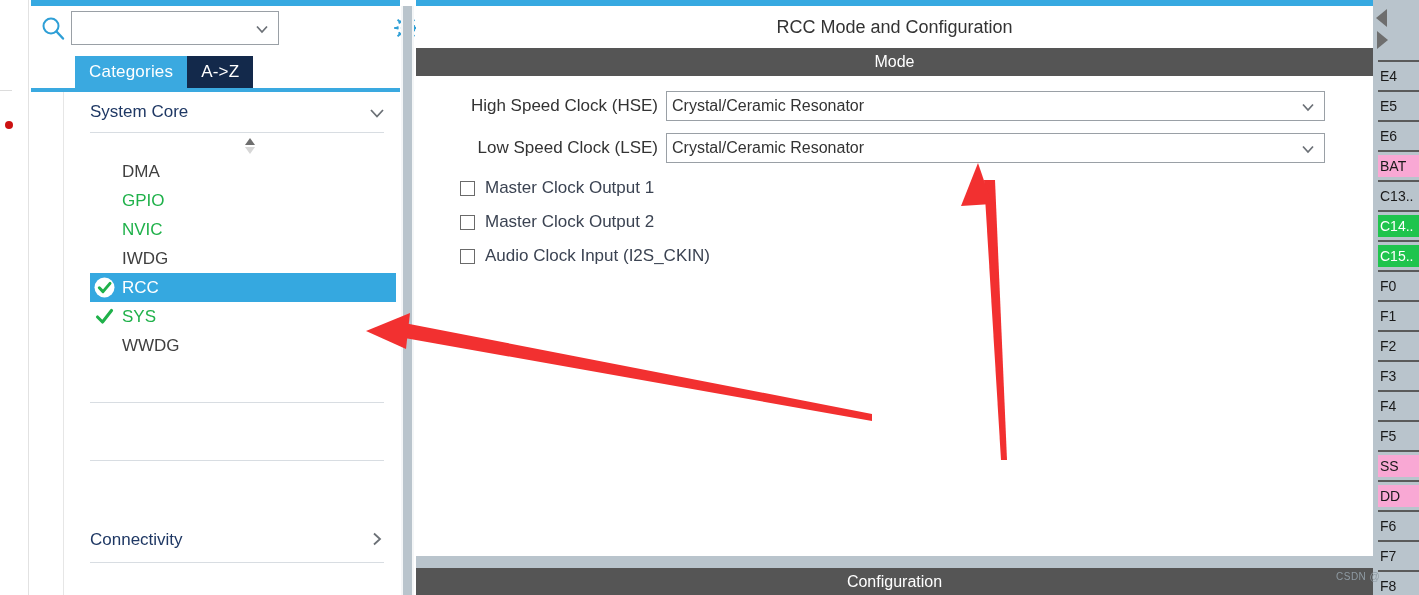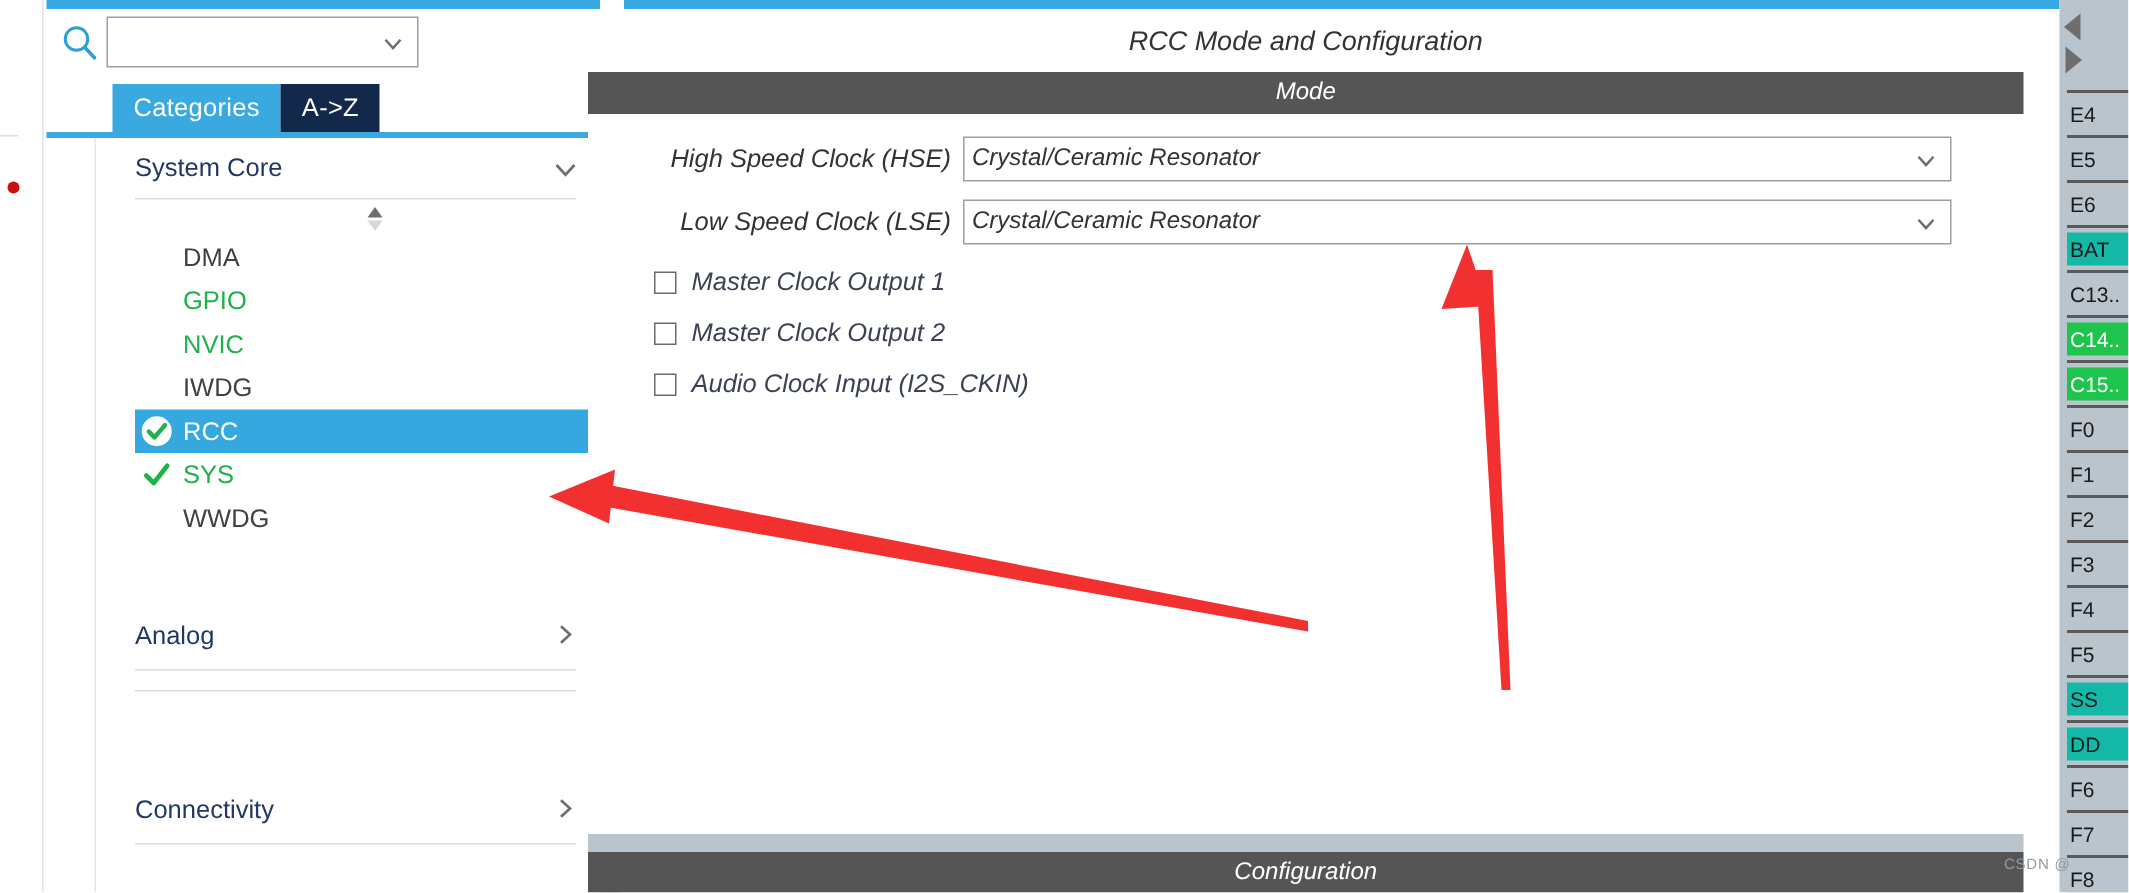--- a/index.html
+++ b/index.html
@@ -177,24 +177,23 @@
     background: #b9c4cc;
   }
   .splitter-inner {
     position: absolute; left: 0; top: 0;
     width: 13px; height: 589px;
     background: linear-gradient(to right,#f4f6f7 0 2px,#b9c4cc 2px 11px,#f4f6f7 11px 13px);
   }
 
   
   .main {
-    position: absolute; left: 392px; top: 6px;
+    position: absolute; left: 416px; top: 6px;
     width: 957px; height: 589px;
     background: #ffffff;
-    font-style: italic;
   }
   .main-title {
     height: 42px;
     display: flex; align-items: center; justify-content: center;
     font-size: 18px;
     color: #333333;
     background: #ffffff;
   }
   .section-bar {
     height: 28px;
@@ -293,21 +292,21 @@
   }
   .pin-box {
     position: absolute; left: 0; top: 3px;
     width: 41px; height: 22px;
     display: flex; align-items: center;
     padding-left: 2px;
     box-sizing: border-box;
     font-size: 14px;
     color: #1a1a1a;
   }
-  .pin-box.power { background: #14b8a6; }
+  .pin-box.power { background: #f9a8d4; }
   .pin-box.active {
     background: #1fc44d;
     color: #ffffff;
   }
 
   
   .anno { position: absolute; left: 0; top: 0; pointer-events: none; }
 
   .watermark {
     position: absolute; left: 1336px; top: 571px;
@@ -426,28 +425,20 @@
         </div>
 
         <div class="tree-item" style="color:#404040">
           <span>WWDG</span>
         </div>
       </div>
 
       <div style="height:42px"></div>
 
       <div class="collapsed-group">
-        <div class="cat-header">
-          <span class="cat-title">Analog</span>
-          <span class="cat-chev">
-            <svg width="18" height="16" viewBox="0 0 18 16">
-              <polyline points="6,2.5 12,8 6,13.5" fill="none" stroke="#6b7076" stroke-width="1.8"></polyline>
-            </svg>
-          </span>
-        </div>
         <div class="collapsed-rule"></div>
       </div>
 
       <div class="collapsed-group">
         <div class="collapsed-rule"></div>
       </div>
 
       <div class="collapsed-group">
         <div class="cat-header">
           <span class="cat-title">Connectivity</span>

